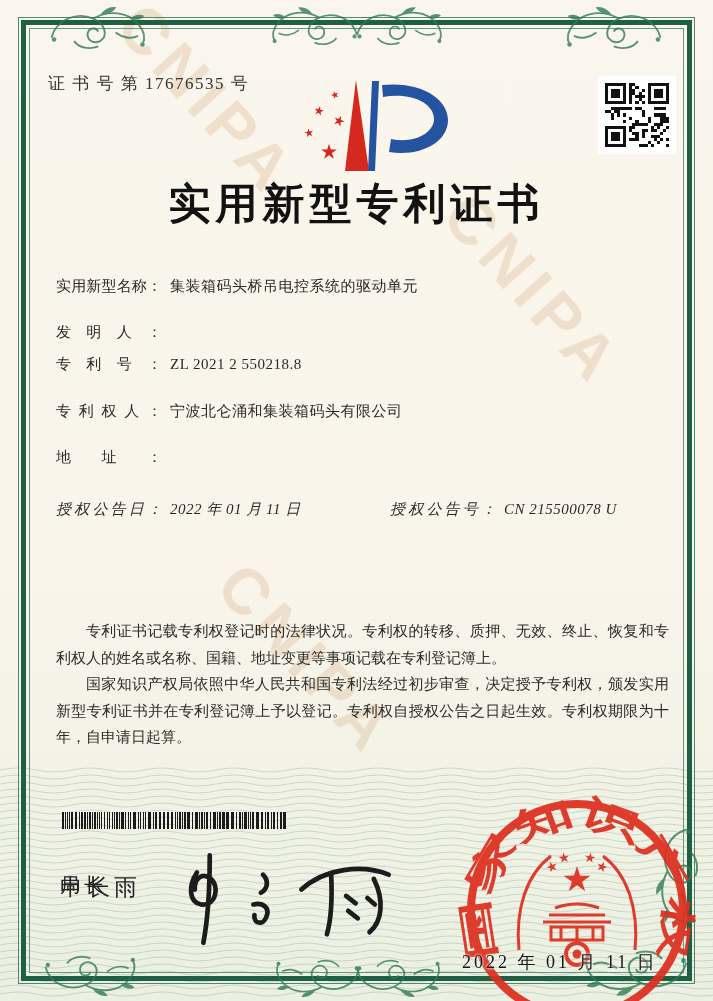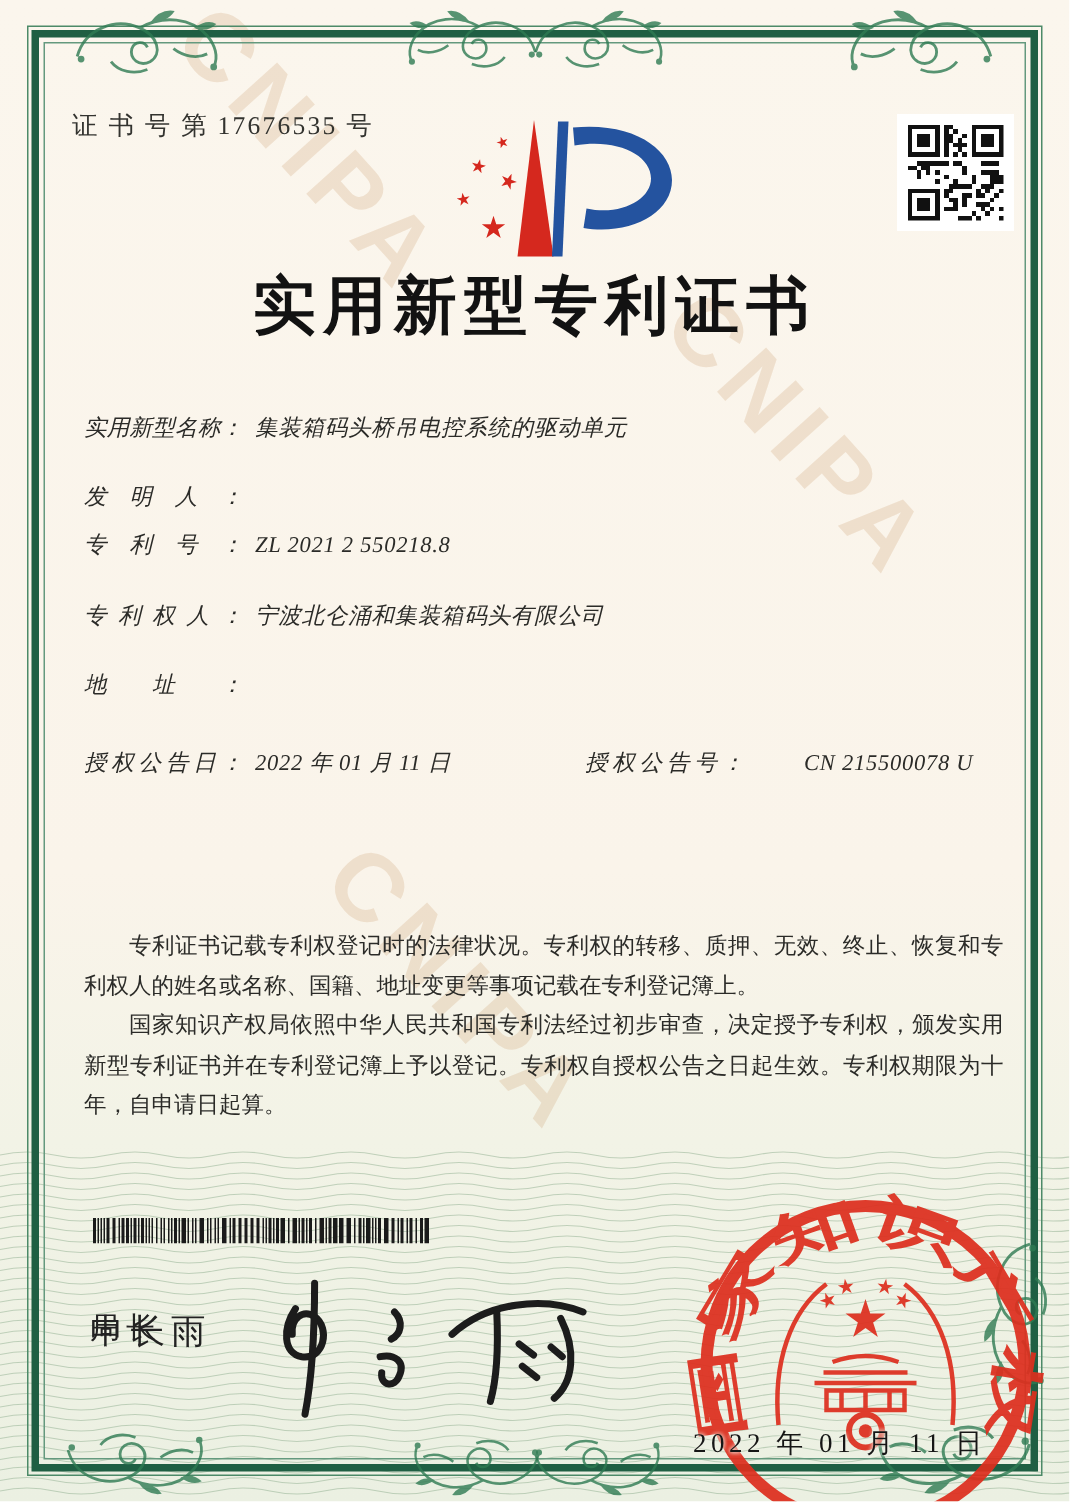--- a/index.html
+++ b/index.html
@@ -21,28 +21,28 @@
   .orn{position:absolute;color:#2f7b53;opacity:.8;}
   
   .cert-no{position:absolute;left:48px;top:72px;font-size:17px;letter-spacing:1.5px;color:#33332f;}
   .logo{position:absolute;left:285px;top:78px;width:170px;height:95px;}
   .qr-wrap{position:absolute;left:598px;top:76px;width:78px;height:78px;background:#fff;padding:0;}
   .qr-wrap svg{display:block;margin:7px;}
   .title{position:absolute;left:0;right:0;top:176px;text-align:center;font-size:42px;font-weight:700;
          letter-spacing:5px;color:#121212;}
   
   .fields{position:absolute;left:56px;right:40px;top:274px;font-size:15px;line-height:24px;color:#2b2b28;}
-  .frow{display:flex;align-items:flex-start;font-style:italic;}
+  .frow{display:flex;align-items:flex-start;}
   .flabel{flex:0 0 106px;text-align:justify;text-align-last:justify;letter-spacing:0;}
   .fvalue{margin-left:8px;white-space:pre-line;letter-spacing:.5px;}
   .mb22{margin-bottom:22px}.mb8{margin-bottom:8px}
   .mb23{margin-bottom:23px}.mb12{margin-bottom:28px}
   .grant-row{display:flex;font-style:italic;}
   .grant-left{flex:0 0 334px;display:flex;}
-  .grant-right{display:flex;gap:32px;}
+  .grant-right{display:flex;}
   
   .paras{position:absolute;left:56px;right:44px;top:618px;font-size:15px;line-height:26.5px;
          text-align:justify;color:#2b2b28;}
   .paras p{margin:0;text-indent:2em;}
   
   .barcode{position:absolute;left:62px;top:812px;}
   .officer-title{position:absolute;left:60px;top:872px;font-size:20px;letter-spacing:4px;color:#222;}
   .officer-name{position:absolute;left:60px;top:872px;font-size:23px;letter-spacing:4px;color:#222;}
   .signature{position:absolute;left:165px;top:848px;width:245px;height:98px;}
   .seal{position:absolute;left:455px;top:788px;width:245px;height:245px;opacity:.93;}

